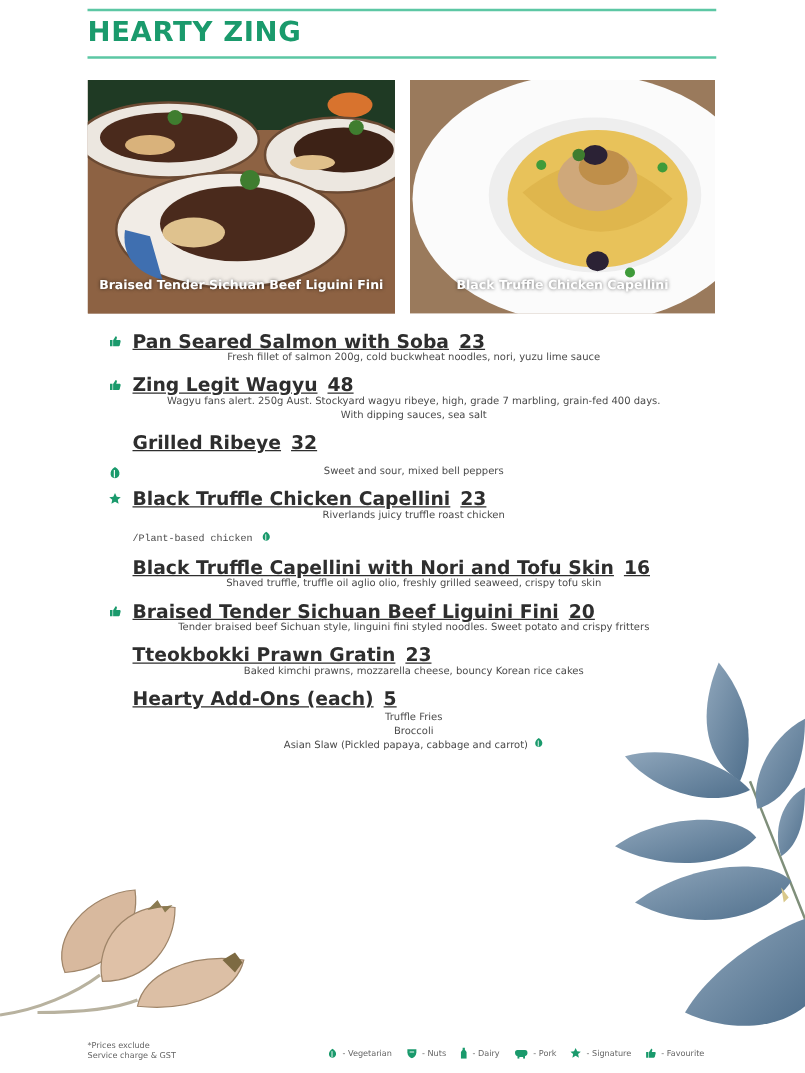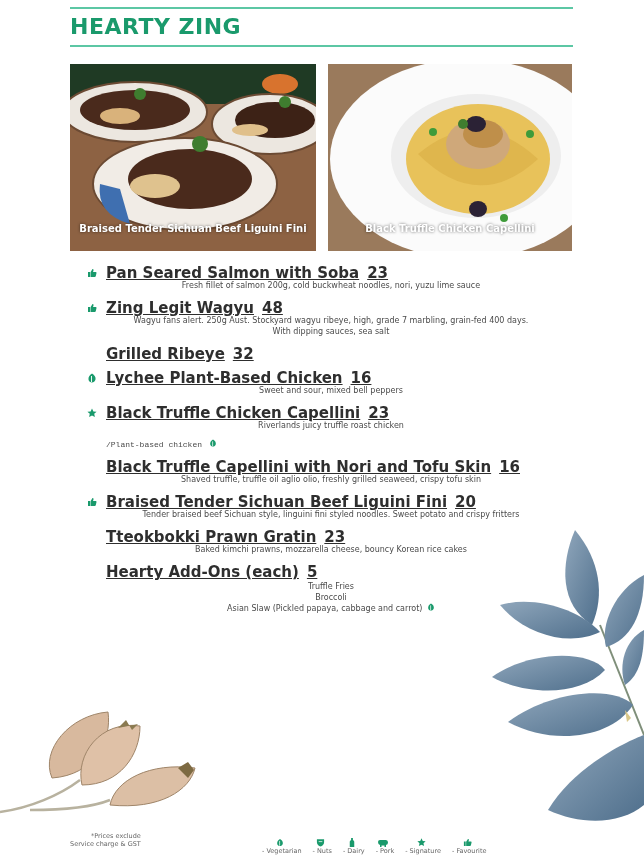--- a/index.html
+++ b/index.html
@@ -38,27 +38,27 @@
     line-height:14px;
     text-decoration:underline;
   }
   .item .price { margin-left:8px; }
   .item .desc { font-size:8px; color:#4a4a4a; line-height:11px;text-align:center; }
   .item .extra { font-size:8px; color:#4a4a4a; margin-top:8px; line-height:11px;font-family:Liberation Mono, monospace; }
   .inline-icon { display:inline-block; vertical-align:middle; margin-left:2px; }
   .leaf-right { position:absolute; left:480px; top:525px; width:164px; height:310px; }
   .leaf-left { position:absolute; left:0px; top:700px; width:210px; height:120px; }
   .footnote {
-    position:absolute; left:70px; top:832px; font-size:6.5px; color:#666; line-height:8px;text-align:right;
+    position:absolute; left:70px; top:832px; font-size:6.5px; color:#666; line-height:8px;
   }
   .legend {
     position:absolute; left:262px; top:838px; display:flex; align-items:center;
     font-size:6.5px; color:#666;
   }
-  .legend .lg { display:flex; align-items:center; margin-right:11px;flex-direction:column; }
+  .legend .lg { display:flex; align-items:center; margin-right:11px; }
   .legend .lg:last-child { margin-right:0; }
   .legend .lg svg { margin-right:4px; }
 </style>
 </head>
 <body>
 
 <div class="rule top"></div>
 <div class="title">HEARTY ZING</div>
 <div class="rule bottom"></div>
 
@@ -131,21 +131,20 @@
     <div class="name"><span>Grilled Ribeye</span><span class="price">32</span></div>
   </div>
 
   <div class="item">
     <span class="marker">
       <svg width="10" height="10" viewBox="0 0 10 10">
           <path d="M5 .5C7.5 2 9 4 8.5 6.5 8 8.5 6.5 9.5 5 9.5S1.6 8.5 1.5 6.5C1.2 4 2.5 2 5 .5z" fill="#1a9a6c"></path>
           <path d="M4.5 3v6" stroke="#fff" stroke-width="0.9"></path>
         </svg>
     </span>
-    <div class="name"><span>Lychee Plant-Based Chicken</span><span class="price">16</span></div>
     <div class="desc">Sweet and sour, mixed bell peppers</div>
   </div>
 
   <div class="item">
     <span class="marker">
       <svg width="10" height="10" viewBox="0 0 10 10">
           <path d="M5 .4l1.4 3 3.2.3-2.4 2.1.7 3.2L5 7.4 2.1 9l.7-3.2L.4 3.7l3.2-.3z" fill="#1a9a6c"></path>
         </svg>
     </span>
     <div class="name"><span>Black Truffle Chicken Capellini</span><span class="price">23</span></div>

